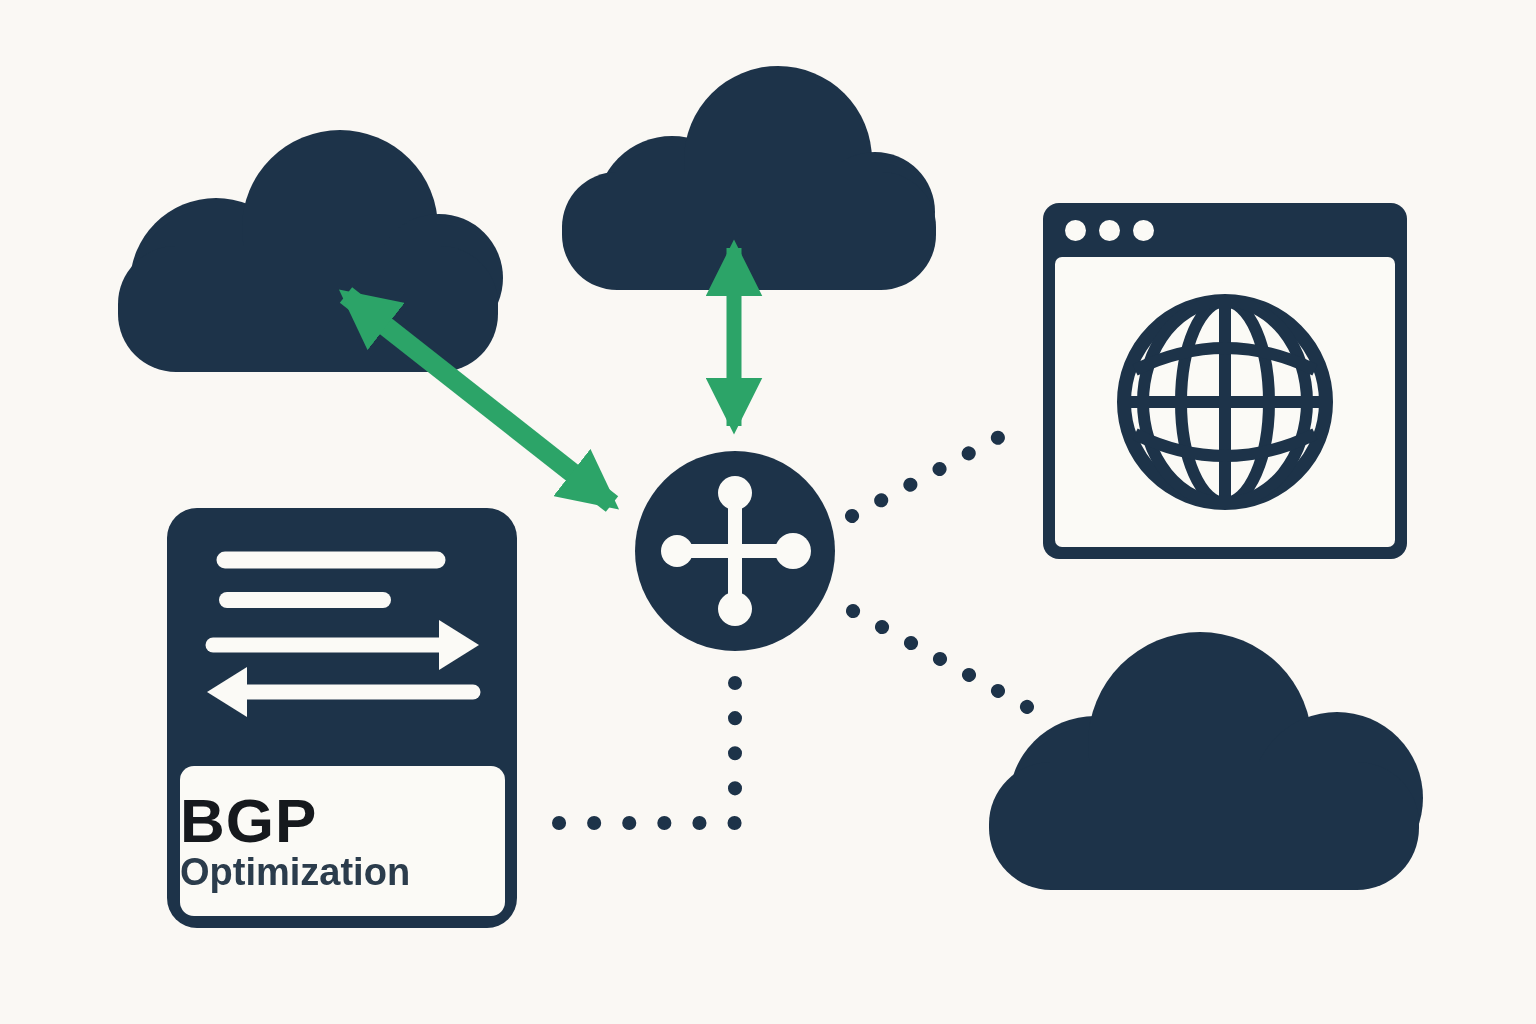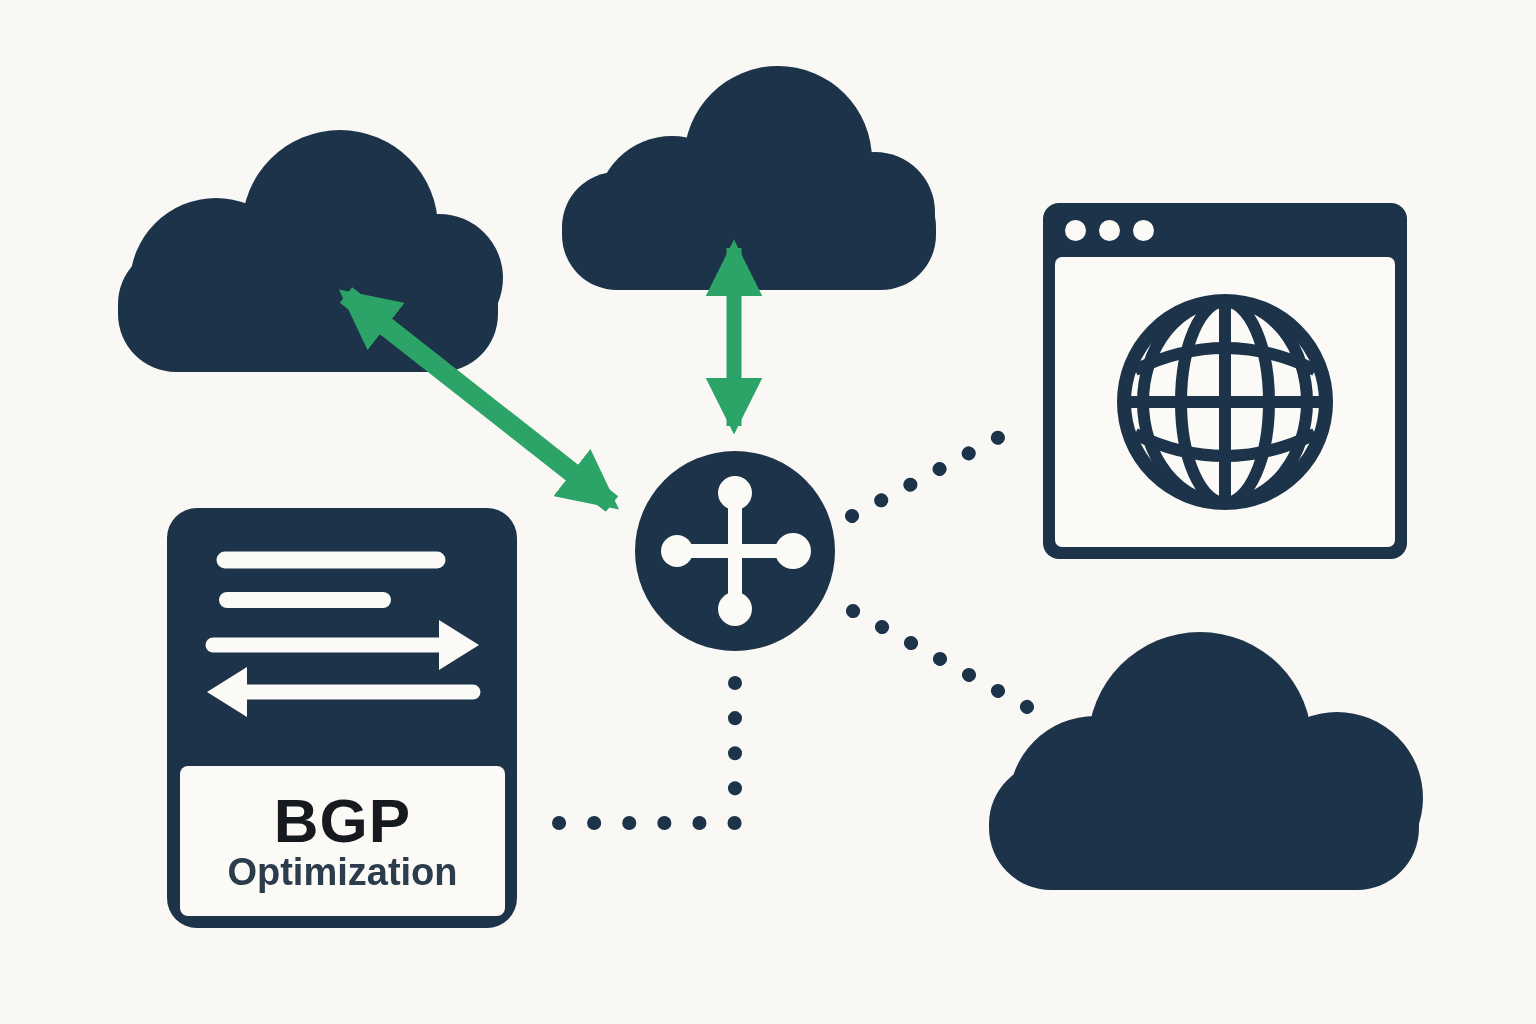--- a/index.html
+++ b/index.html
@@ -63,22 +63,22 @@
     left:167px;top:508px;width:350px;height:420px;
     background:var(--navy);
     border-radius:30px;
   }
   .bgp-card .glyphs{
     position:absolute;left:0;top:0;
   }
   .bgp-card .label-panel{
     position:absolute;left:13px;right:12px;top:258px;bottom:12px;
     background:var(--panel_white);
-    border-radius:8px;
-    display:flex;flex-direction:column;align-items:center;justify-content:center;
+    border-radius:14px;
+    display:flex;flex-direction:column;justify-content:center;
   }
   .bgp-card .line1{
     font-size:62px;font-weight:bold;line-height:1.02;
     letter-spacing:1px;
     color:var(--bgp_text);
   }
   .bgp-card .line2{
     font-size:38px;font-weight:bold;line-height:1.05;
     color:var(--optimization_text);
   }

